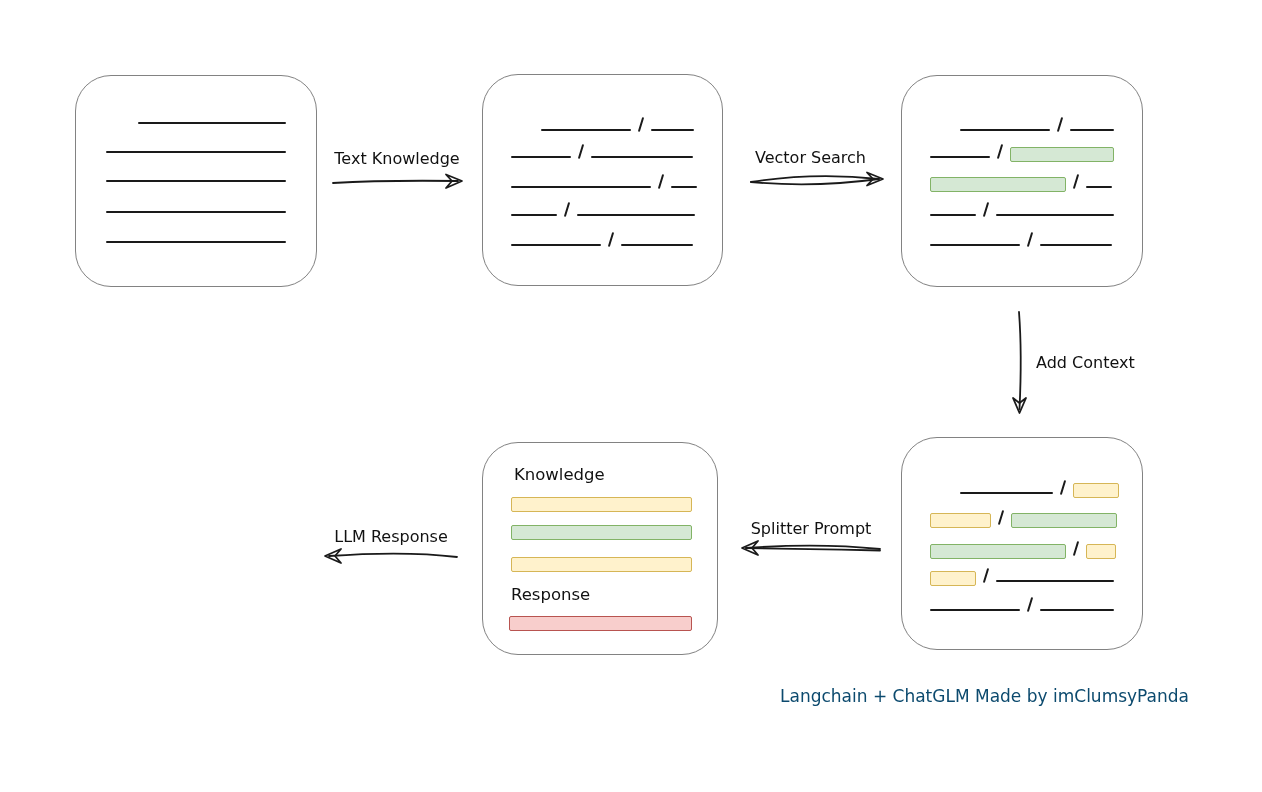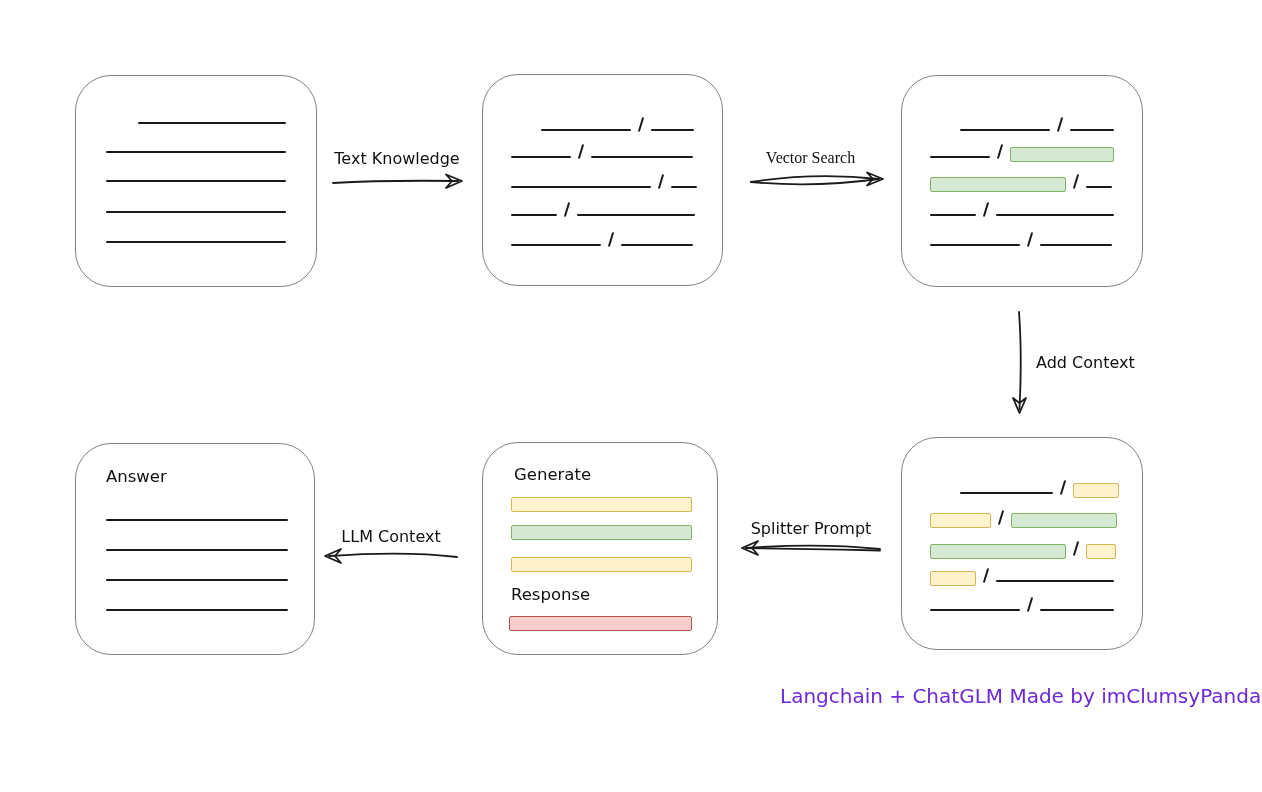--- a/index.html
+++ b/index.html
@@ -27,21 +27,21 @@
   .seg-green{background:var(--green-fill);border:1.6px solid var(--green-stroke);}
   .seg-yellow{background:var(--yellow-fill);border:1.6px solid var(--yellow-stroke);}
 
   .bar{position:absolute;box-sizing:border-box;border-radius:2px;}
   .bar.yellow{background:var(--yellow-fill);border:1.6px solid var(--yellow-stroke);}
   .bar.green{background:var(--green-fill);border:1.6px solid var(--green-stroke);}
   .bar.red{background:var(--red-fill);border:1.6px solid var(--red-stroke);}
 
   .box-label{position:absolute;font-size:16.5px;line-height:19px;color:#111;}
   .arrow-label{position:absolute;font-size:16px;line-height:19px;color:#111;text-align:center;white-space:nowrap;}
-  .caption{position:absolute;font-size:20px;line-height:21px;color:#6d28d9;text-align:center;white-space:nowrap;}
+  .caption{position:absolute;font-size:17px;line-height:21px;color:#0c4a6e;text-align:center;white-space:nowrap;}
 </style>
 </head>
 <body>
 
 <div class="canvas">
 
   <svg class="arrows" viewBox="0 0 1262 792">
     <g>
       <path class="astroke" d="M333,183 C375,180.5 420,180.5 458,181"></path>
       <path class="astroke" d="M446,174.5 L462,181 L446,188 L452,181 Z"></path>
@@ -162,45 +162,30 @@
         <span class="seg-line" style="width: 118px;"></span>
       </div>
       <div class="row" style="left: 28px; top: 157px;">
         <span class="seg-line" style="width: 90px;"></span>
         <span class="seg-slash"></span>
         <span class="seg-line" style="width: 74px;"></span>
       </div>
     </div>
 
   <div class="box" style="left:482px;top:442px;width:236px;height:213px;">
-    <div class="box-label" style="left:31px;top:22px;">Generate</div>
+    <div class="box-label" style="left:31px;top:22px;">Knowledge</div>
     <div class="box-label" style="left:28px;top:142px;">Response</div>
   <div class="bar yellow" style="left: 28px; top: 54px; width: 181px; height: 15px;"></div>
       <div class="bar green" style="left: 28px; top: 82px; width: 181px; height: 15px;"></div>
       <div class="bar yellow" style="left: 28px; top: 114px; width: 181px; height: 15px;"></div>
       <div class="bar red" style="left: 26px; top: 173px; width: 183px; height: 15px;"></div>
     </div>
 
-  <div class="box" style="left:75px;top:443px;width:240px;height:212px;">
-    <div class="box-label" style="left:30px;top:23px;">Answer</div>
-  <div class="row" style="left: 30px; top: 61px;">
-        <span class="seg-line" style="width: 182px;"></span>
-      </div>
-      <div class="row" style="left: 30px; top: 91px;">
-        <span class="seg-line" style="width: 182px;"></span>
-      </div>
-      <div class="row" style="left: 30px; top: 121px;">
-        <span class="seg-line" style="width: 182px;"></span>
-      </div>
-      <div class="row" style="left: 30px; top: 151px;">
-        <span class="seg-line" style="width: 182px;"></span>
-      </div>
-    </div>
 
   <div class="arrow-label" style="left:333px;top:149px;width:128px;">Text Knowledge</div>
-  <div class="arrow-label" style="left:748px;top:148px;width:125px;font-family:Liberation Serif, serif;">Vector Search</div>
+  <div class="arrow-label" style="left:748px;top:148px;width:125px;">Vector Search</div>
   <div class="arrow-label" style="left:1036px;top:353px;text-align:center;">Add Context</div>
   <div class="arrow-label" style="left:738px;top:519px;width:146px;">Splitter Prompt</div>
-  <div class="arrow-label" style="left:329px;top:527px;width:124px;">LLM Context</div>
+  <div class="arrow-label" style="left:329px;top:527px;width:124px;">LLM Response</div>
 
   <div class="caption" style="left:780px;top:686px;width:396px;">Langchain + ChatGLM Made by imClumsyPanda</div>
 
 </div>
 
 </body></html>

